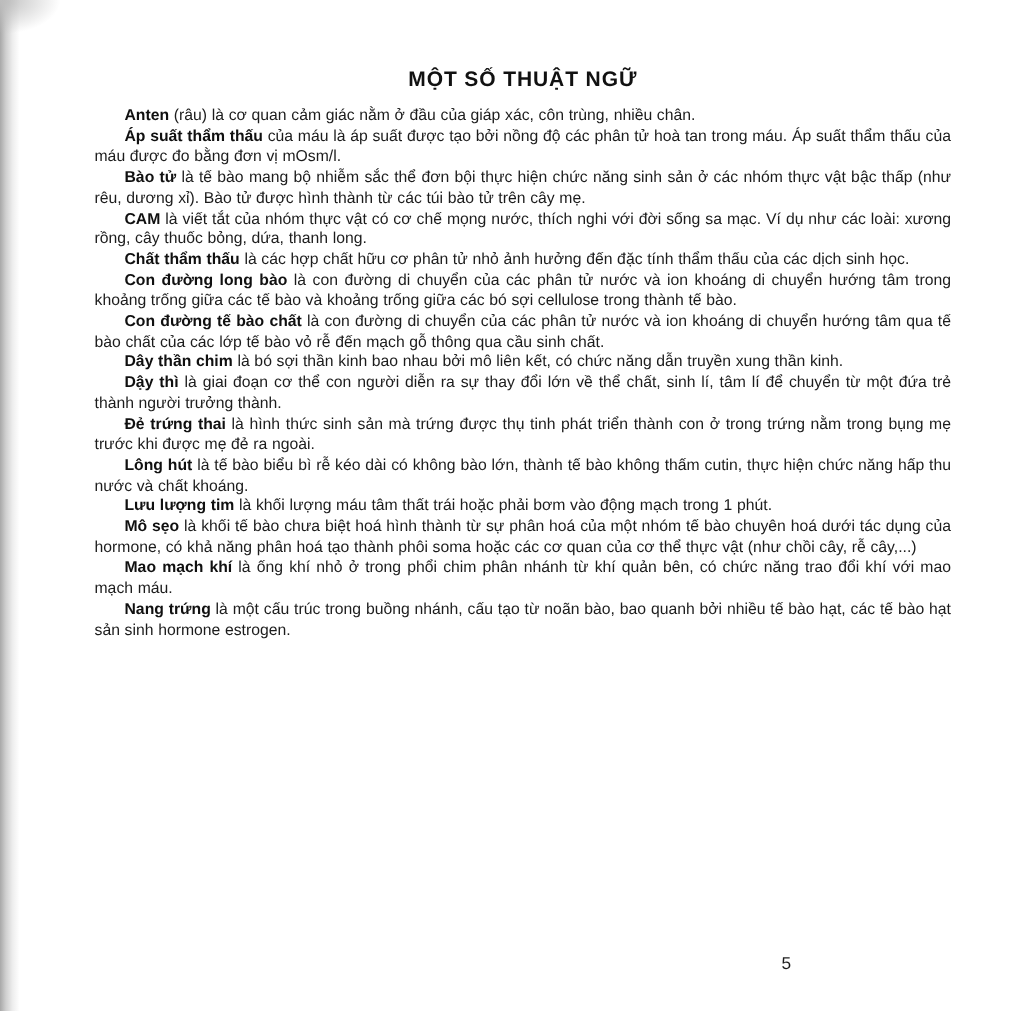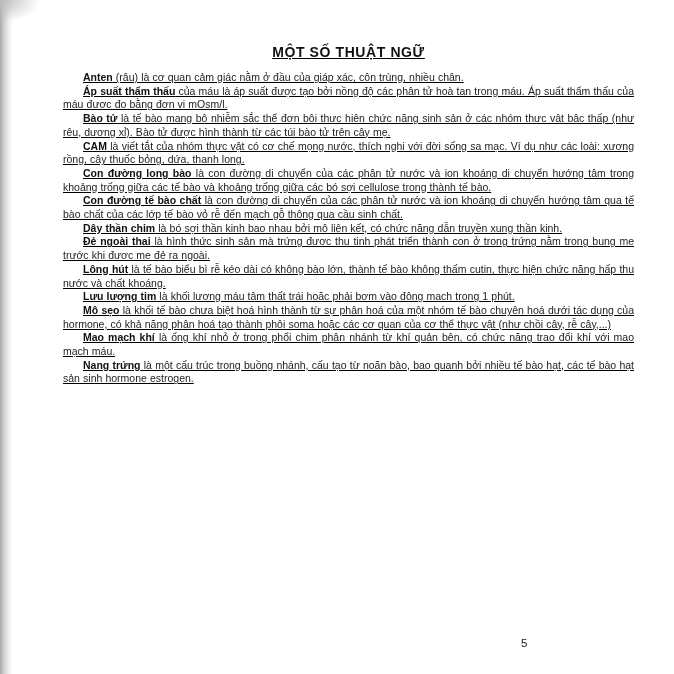--- a/index.html
+++ b/index.html
@@ -25,21 +25,20 @@
   .page-corner {
     position: absolute;
     left: 0; top: 0;
     width: 46px; height: 26px;
     background: radial-gradient(ellipse at top left, #bdbdbd 0%, rgba(255,255,255,0) 62%);
   }
   .content {
     position: relative;
     box-sizing: border-box;
     padding: 44px 40px 0 63px;
-    text-decoration: underline;
   }
   h1.title {
     margin: 0 0 11px 0;
     text-align: center;
     font-size: 14px;
     font-weight: bold;
     letter-spacing: 0.6px;
     color: #111111;
   }
   .entries p.entry {
@@ -76,30 +75,32 @@
     <div class="entries">
   <p class="entry"><b class="term">Anten</b><span class="def"> (râu) là cơ quan cảm giác nằm ở đầu của giáp xác, côn trùng, nhiều chân.</span></p>
 
   <p class="entry"><b class="term">Áp suất thẩm thấu</b><span class="def"> của máu là áp suất được tạo bởi nồng độ các phân tử hoà tan trong máu. Áp suất thẩm thấu của máu được đo bằng đơn vị mOsm/l.</span></p>
 
   <p class="entry"><b class="term">Bào tử</b><span class="def"> là tế bào mang bộ nhiễm sắc thể đơn bội thực hiện chức năng sinh sản ở các nhóm thực vật bậc thấp (như rêu, dương xỉ). Bào tử được hình thành từ các túi bào tử trên cây mẹ.</span></p>
 
 
   <p class="entry"><b class="term">CAM</b><span class="def"> là viết tắt của nhóm thực vật có cơ chế mọng nước, thích nghi với đời sống sa mạc. Ví dụ như các loài: xương rồng, cây thuốc bỏng, dứa, thanh long.</span></p>
 
+  <p class="entry"><b class="term">Chất thẩm thấu</b><span class="def"> là các hợp chất hữu cơ phân tử nhỏ ảnh hưởng đến đặc tính thẩm thấu của các dịch sinh học.</span></p>
 
   <p class="entry"><b class="term">Con đường long bào</b><span class="def"> là con đường di chuyển của các phân tử nước và ion khoáng di chuyển hướng tâm trong khoảng trống giữa các tế bào và khoảng trống giữa các bó sợi cellulose trong thành tế bào.</span></p>
 
   <p class="entry"><b class="term">Con đường tế bào chất</b><span class="def"> là con đường di chuyển của các phân tử nước và ion khoáng di chuyển hướng tâm qua tế bào chất của các lớp tế bào vỏ rễ đến mạch gỗ thông qua cầu sinh chất.</span></p>
 
   <p class="entry"><b class="term">Dây thần chim</b><span class="def"> là bó sợi thần kinh bao nhau bởi mô liên kết, có chức năng dẫn truyền xung thần kinh.</span></p>
 
+  <p class="entry"><b class="term">Dậy thì</b><span class="def"> là giai đoạn cơ thể con người diễn ra sự thay đổi lớn về thể chất, sinh lí, tâm lí để chuyển từ một đứa trẻ thành người trưởng thành.</span></p>
 
 
-  <p class="entry"><b class="term">Đẻ ngoài thai</b><span class="def"> là hình thức sinh sản mà trứng được thụ tinh phát triển thành con ở trong trứng nằm trong bụng mẹ trước khi được mẹ đẻ ra ngoài.</span></p>
+  <p class="entry"><b class="term">Đẻ trứng thai</b><span class="def"> là hình thức sinh sản mà trứng được thụ tinh phát triển thành con ở trong trứng nằm trong bụng mẹ trước khi được mẹ đẻ ra ngoài.</span></p>
 
 
   <p class="entry"><b class="term">Lông hút</b><span class="def"> là tế bào biểu bì rễ kéo dài có không bào lớn, thành tế bào không thấm cutin, thực hiện chức năng hấp thu nước và chất khoáng.</span></p>
 
   <p class="entry"><b class="term">Lưu lượng tim</b><span class="def"> là khối lượng máu tâm thất trái hoặc phải bơm vào động mạch trong 1 phút.</span></p>
 
   <p class="entry"><b class="term">Mô sẹo</b><span class="def"> là khối tế bào chưa biệt hoá hình thành từ sự phân hoá của một nhóm tế bào chuyên hoá dưới tác dụng của hormone, có khả năng phân hoá tạo thành phôi soma hoặc các cơ quan của cơ thể thực vật (như chồi cây, rễ cây,...)</span></p>
 
   <p class="entry"><b class="term">Mao mạch khí</b><span class="def"> là ống khí nhỏ ở trong phổi chim phân nhánh từ khí quản bên, có chức năng trao đổi khí với mao mạch máu.</span></p>
 

